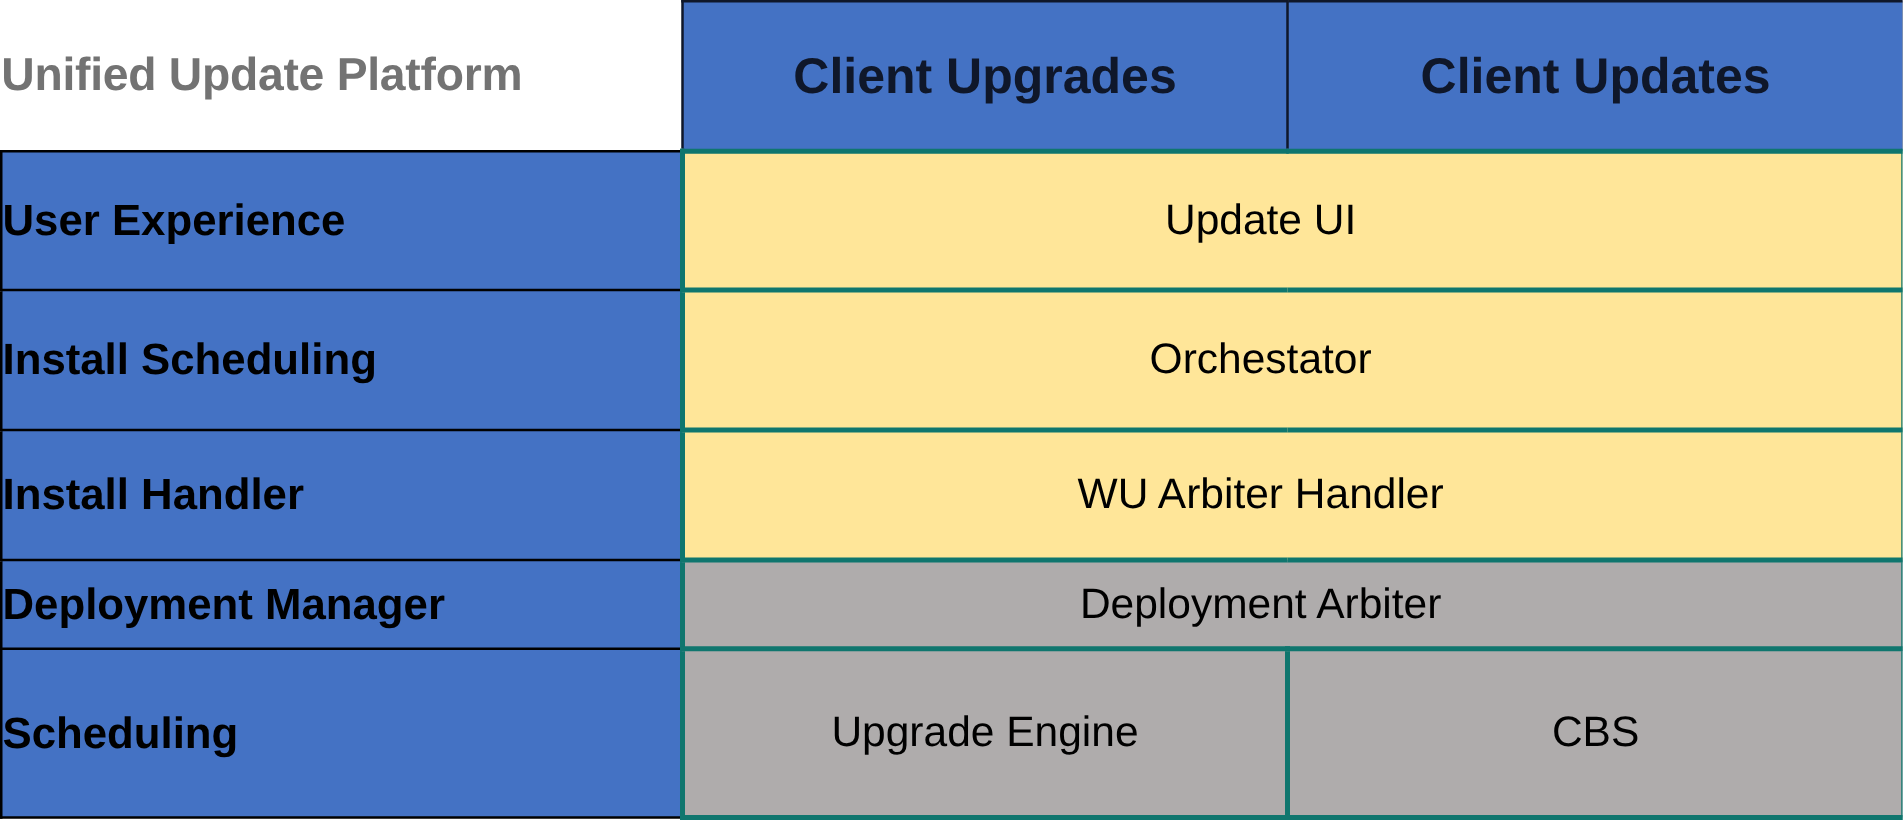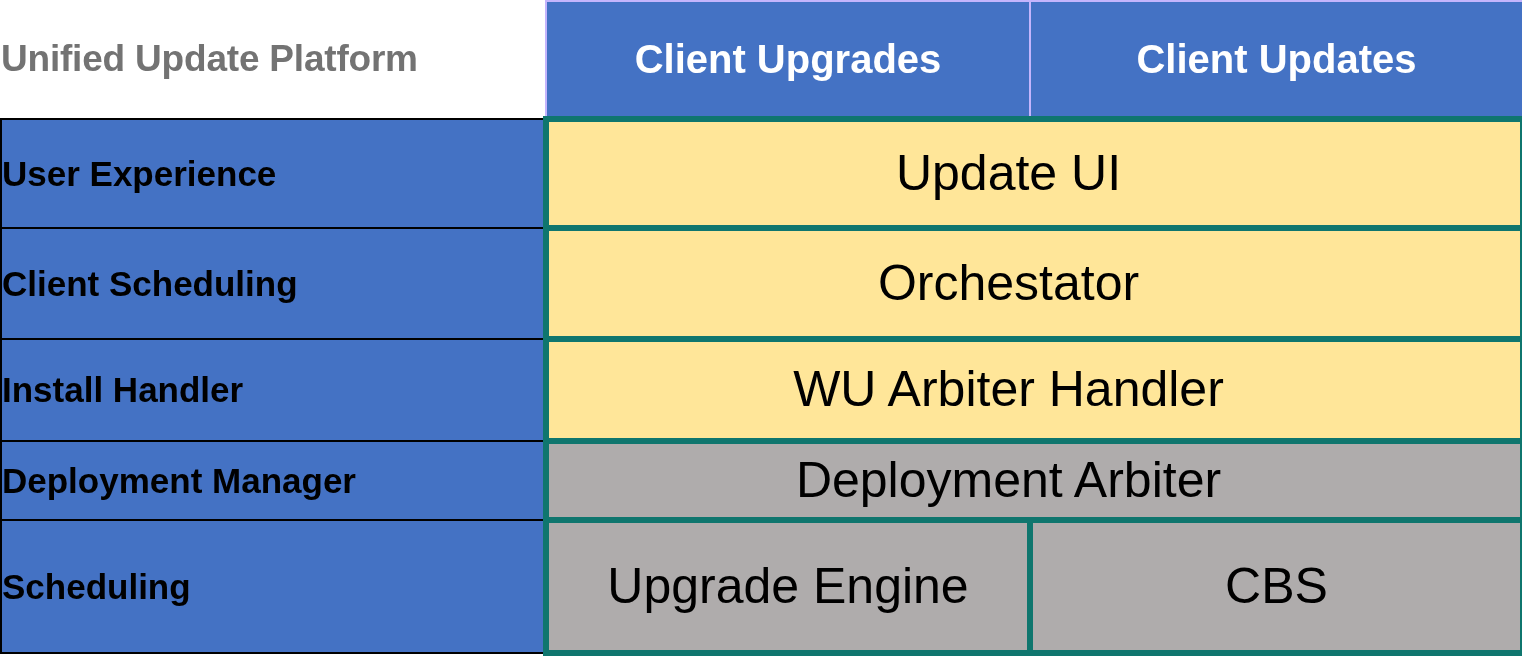--- a/index.html
+++ b/index.html
@@ -43,48 +43,48 @@
     font-weight: bold;
     font-size: 37px;
     text-align: left;
     padding-left: 22px;
     line-height: 1.05;
     letter-spacing: -0.2px;
   }
 
   .cell-colhead {
     background: #4472C4;
-    color: #ffffff;
+    color: #0f172a;
     font-weight: bold;
     font-size: 40px;
     text-align: center;
-    border: 2px solid #c4b5fd;
+    border: 2px solid #0f172a;
     line-height: 1.05;
   }
 
   
   .cell-rowlabel {
     background: #4472C4;
     color: #000000;
     font-weight: bold;
     font-size: 35px;
     text-align: left;
     padding-left: 14px;
     padding-right: 8px;
     border: 2px solid #000000;
     line-height: 1.30;
   }
 
   
   .cell-value {
     color: #000000;
     font-weight: normal;
-    font-size: 50px;
+    font-size: 34px;
     text-align: center;
-    border: 6px solid #0f766e;
+    border: 4px solid #0f766e;
     line-height: 1.1;
   }
 
   .bg-yellow { background: #FFE699; }
   .bg-green  { background: #C6E0B4; }
   .bg-gray   { background: #AFACAC; }
 
   
   .row-ux        { height: 84px; }
   .row-sched     { height: 85px; }
@@ -112,21 +112,21 @@
       <td class="cell-colhead">Client Upgrades</td>
       <td class="cell-colhead">Client Updates</td>
     </tr>
 
     <tr class="row-ux">
       <td class="cell-rowlabel">User Experience</td>
       <td class="cell-value span2 bg-yellow" colspan="2">Update UI</td>
     </tr>
 
     <tr class="row-sched">
-      <td class="cell-rowlabel">Client Scheduling</td>
+      <td class="cell-rowlabel">Install Scheduling</td>
       <td class="cell-value span2 bg-yellow" colspan="2">Orchestator</td>
     </tr>
 
 
     <tr class="row-install">
       <td class="cell-rowlabel">Install Handler</td>
       <td class="cell-value span2 bg-yellow" colspan="2">WU Arbiter Handler</td>
     </tr>
 
     <tr class="row-deploy">

